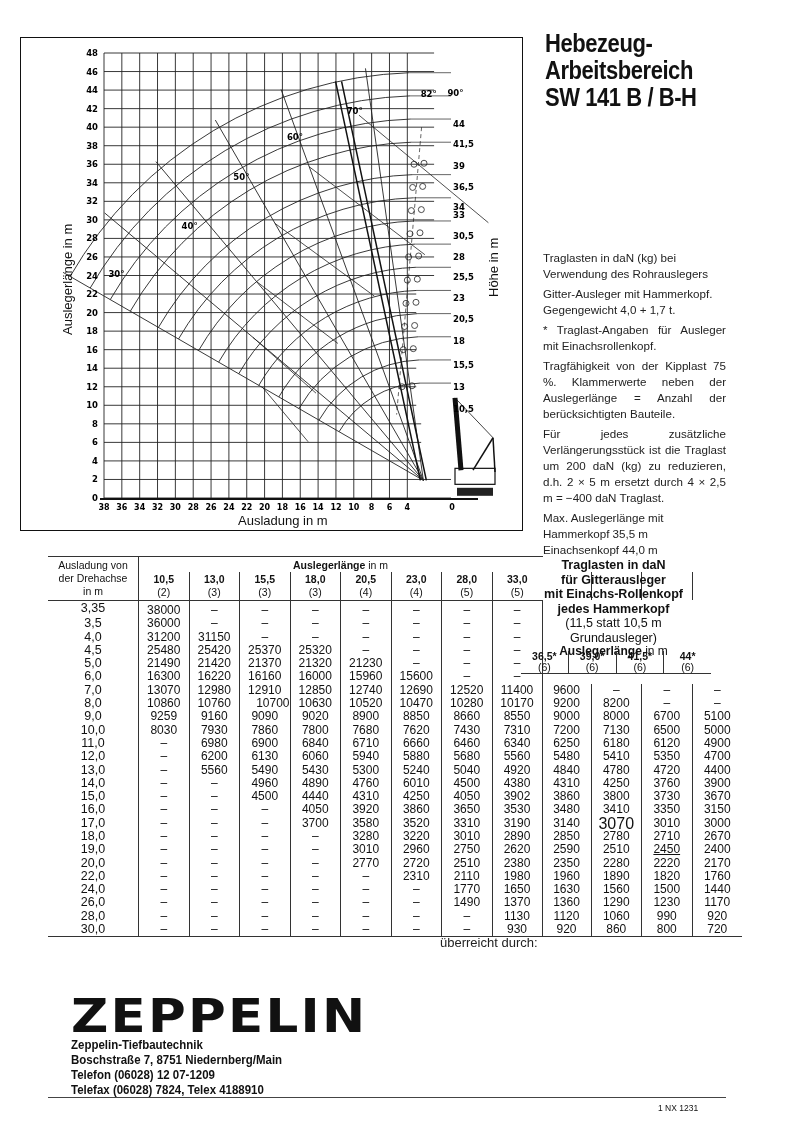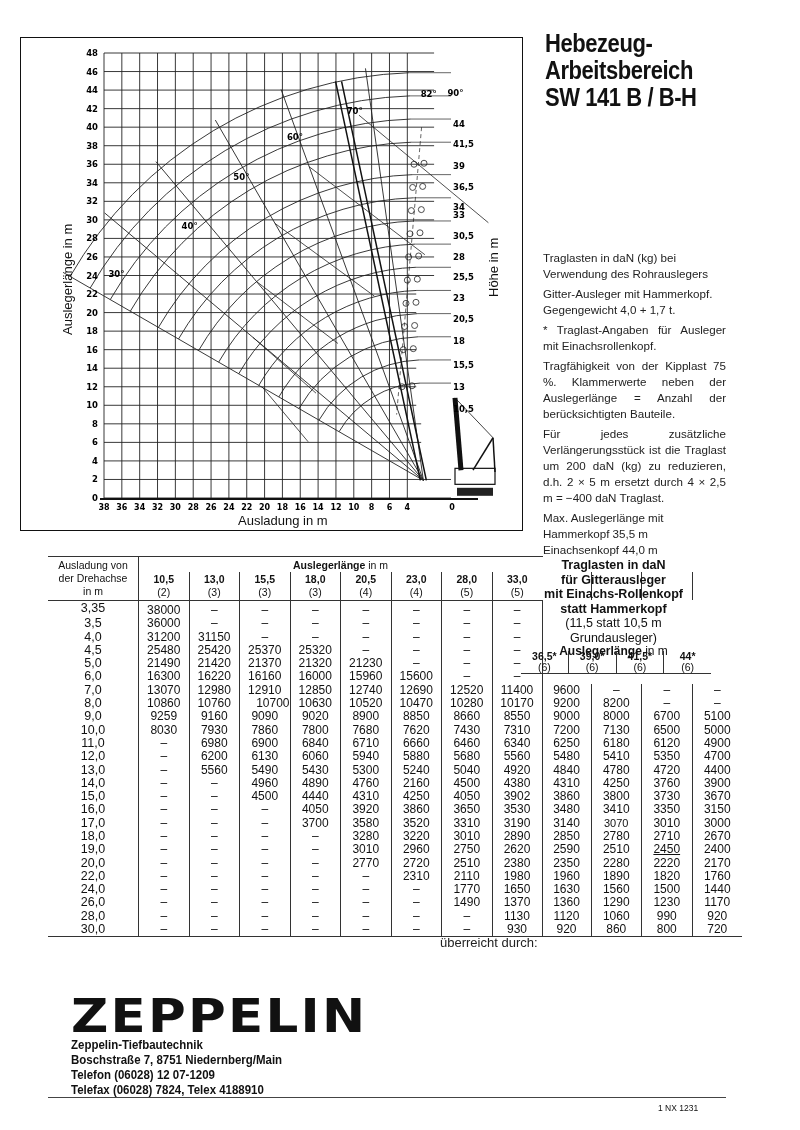--- a/index.html
+++ b/index.html
@@ -471,21 +471,21 @@
         <td style="border-left: 1px solid rgb(51, 51, 51); font-size: 12px;">4720</td>
         <td style="border-left: 1px solid rgb(51, 51, 51); font-size: 12px;">4400</td>
       </tr>
       <tr>
         <td style="font-size: 12.5px;">14,0</td>
         <td style="border-left: 1px solid rgb(51, 51, 51); font-size: 12px;">–</td>
         <td style="border-left: 1px solid rgb(51, 51, 51); font-size: 12px;">–</td>
         <td style="border-left: 1px solid rgb(51, 51, 51); font-size: 12px;">4960</td>
         <td style="border-left: 1px solid rgb(51, 51, 51); font-size: 12px;">4890</td>
         <td style="border-left: 1px solid rgb(51, 51, 51); font-size: 12px;">4760</td>
-        <td style="border-left: 1px solid rgb(51, 51, 51); font-size: 12px;">2160</td>
+        <td style="border-left: 1px solid rgb(51, 51, 51); font-size: 12px;">6010</td>
         <td style="border-left: 1px solid rgb(51, 51, 51); font-size: 12px;">4500</td>
         <td style="border-left: 1px solid rgb(51, 51, 51); font-size: 12px;">4380</td>
         <td style="border-left: 1px solid rgb(51, 51, 51);"></td>
         <td style="font-size: 12px;">4310</td>
         <td style="border-left: 1px solid rgb(51, 51, 51); font-size: 12px;">4250</td>
         <td style="border-left: 1px solid rgb(51, 51, 51); font-size: 12px;">3760</td>
         <td style="border-left: 1px solid rgb(51, 51, 51); font-size: 12px;">3900</td>
       </tr>
       <tr>
         <td style="font-size: 12.5px;">15,0</td>
@@ -524,21 +524,21 @@
         <td style="border-left: 1px solid rgb(51, 51, 51); font-size: 12px;">–</td>
         <td style="border-left: 1px solid rgb(51, 51, 51); font-size: 12px;">–</td>
         <td style="border-left: 1px solid rgb(51, 51, 51); font-size: 12px;">–</td>
         <td style="border-left: 1px solid rgb(51, 51, 51); font-size: 12px;">3700</td>
         <td style="border-left: 1px solid rgb(51, 51, 51); font-size: 12px;">3580</td>
         <td style="border-left: 1px solid rgb(51, 51, 51); font-size: 12px;">3520</td>
         <td style="border-left: 1px solid rgb(51, 51, 51); font-size: 12px;">3310</td>
         <td style="border-left: 1px solid rgb(51, 51, 51); font-size: 12px;">3190</td>
         <td style="border-left: 1px solid rgb(51, 51, 51);"></td>
         <td style="font-size: 12px;">3140</td>
-        <td style="border-left: 1px solid rgb(51, 51, 51); font-size: 11px;">3070</td>
+        <td style="border-left: 1px solid rgb(51, 51, 51); font-size: 16px;">3070</td>
         <td style="border-left: 1px solid rgb(51, 51, 51); font-size: 12px;">3010</td>
         <td style="border-left: 1px solid rgb(51, 51, 51); font-size: 12px;">3000</td>
       </tr>
       <tr>
         <td style="font-size: 12.5px;">18,0</td>
         <td style="border-left: 1px solid rgb(51, 51, 51); font-size: 12px;">–</td>
         <td style="border-left: 1px solid rgb(51, 51, 51); font-size: 12px;">–</td>
         <td style="border-left: 1px solid rgb(51, 51, 51); font-size: 12px;">–</td>
         <td style="border-left: 1px solid rgb(51, 51, 51); font-size: 12px;">–</td>
         <td style="border-left: 1px solid rgb(51, 51, 51); font-size: 12px;">3280</td>
@@ -664,21 +664,21 @@
         <td class="thick-bottom" style="border-left: 1px solid rgb(51, 51, 51); font-size: 12px;">720</td>
       </tr>
     </tbody>
 </table>
 
 <div class="rside">
   <div class="rtitle" style="padding-top:2px;">
     <div>Traglasten in daN</div>
     <div>für Gitterausleger</div>
     <div>mit Einachs-Rollenkopf</div>
-    <div>statt Hammerkopf</div>
+    <div>jedes Hammerkopf</div>
   </div>
   <div class="rsub">
     <div>(11,5 statt 10,5 m</div>
     <div>Grundausleger)</div>
   </div>
   <div class="rsub" style="font-size:12px;line-height:13px;">
     <b>Auslegerlänge</b><span> in m</span>
   </div>
 </div>
 

